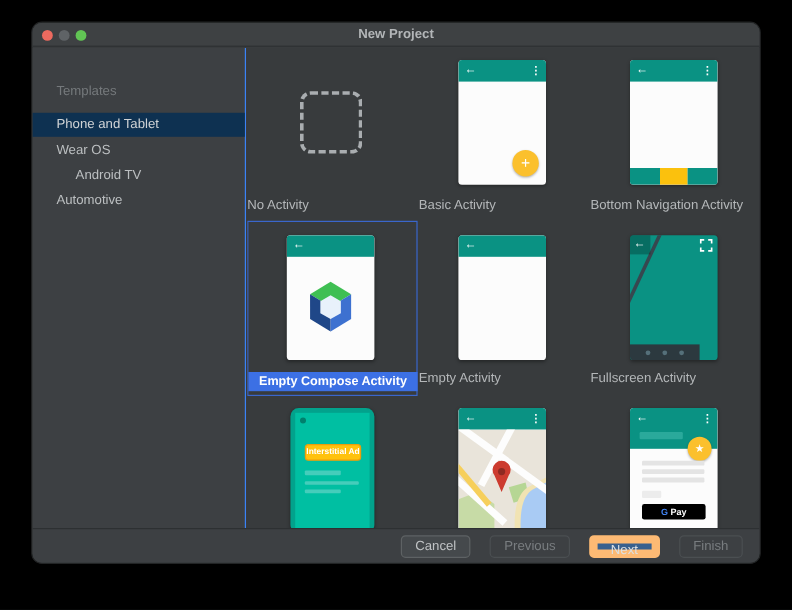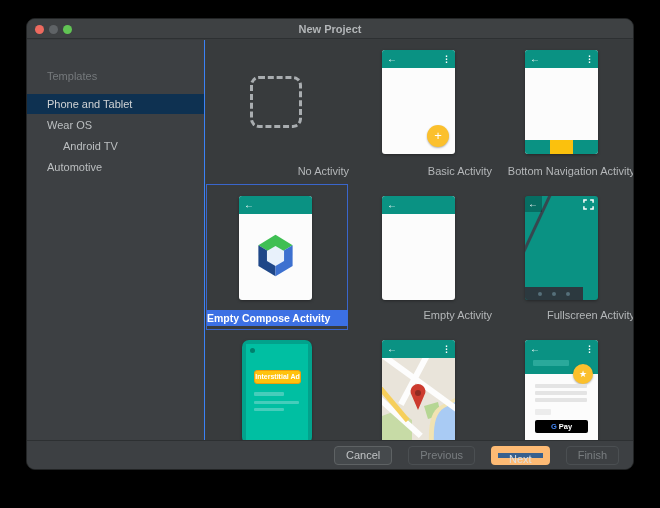--- a/index.html
+++ b/index.html
@@ -24,24 +24,24 @@
     border-right:1px solid #3b82f6; }
   .sb-header { position:absolute; left:20px; top:30px; font-size:11px; color:#75797c; }
   .sb-item { position:absolute; left:0; right:0; height:20px; line-height:20px; padding-left:20px;
     font-size:11px; color:#bcbfc1; cursor:default; }
   .sb-item.selected { background:#0e3151; color:#d0d3d5; }
 
   
   .main { position:absolute; left:179px; top:21px; right:0; bottom:29px; background:#383b3d; overflow:hidden; }
   .cell { position:absolute; width:143px; height:146px; }
   .cell-label { position:absolute; left:0; right:0; top:124px; height:14px; line-height:14px;
-    text-align:right; font-size:11px; color:#b4b7b9; }
+    text-align:left; font-size:11px; color:#b4b7b9; }
   .sel-border { position:absolute; left:0; top:0; width:142px; height:146px; border:1px solid #3a66cc; }
   .sel-bar { position:absolute; left:1px; right:1px; bottom:4px; height:16px; background:#3c70e4;
-    text-align:left; font-size:10.5px; line-height:16px; color:#fff; font-weight:bold; }
+    text-align:center; font-size:10.5px; line-height:16px; color:#fff; font-weight:bold; }
 
   
   .card { position:absolute; width:73px; height:104px; background:#fcfcfc; border-radius:3px;
     overflow:hidden; box-shadow:0 1px 3px rgba(0,0,0,.35); }
   .card-header { position:absolute; left:0; top:0; right:0; height:18px; background:#0a9283; }
   .back-arrow { position:absolute; left:5px; top:2px; color:#fff; font-size:10px; line-height:14px; }
   .menu-dots { position:absolute; right:4px; top:2px; color:#fff; font-size:9px; line-height:14px; font-weight:bold; }
   .fab { position:absolute; right:6px; bottom:7px; width:22px; height:22px; border-radius:50%;
     background:#fbc02d; color:#fff; font-size:13px; line-height:21px; text-align:center;
     box-shadow:0 1px 2px rgba(0,0,0,.3); }

